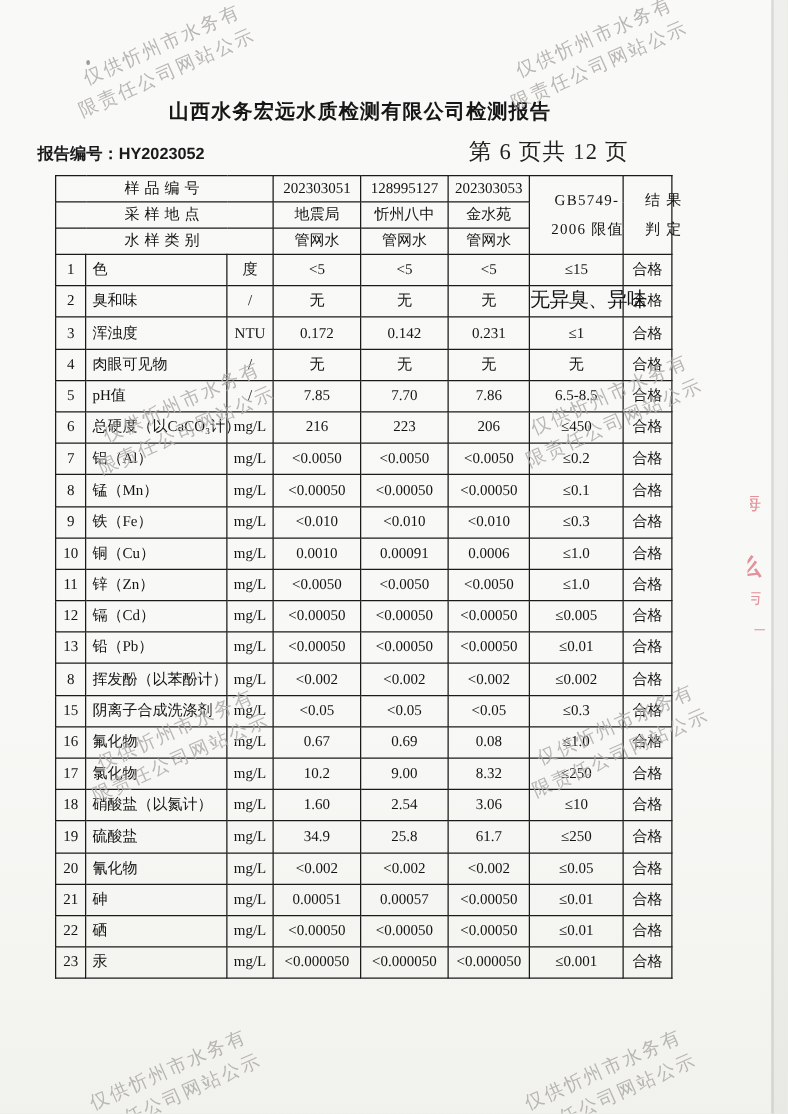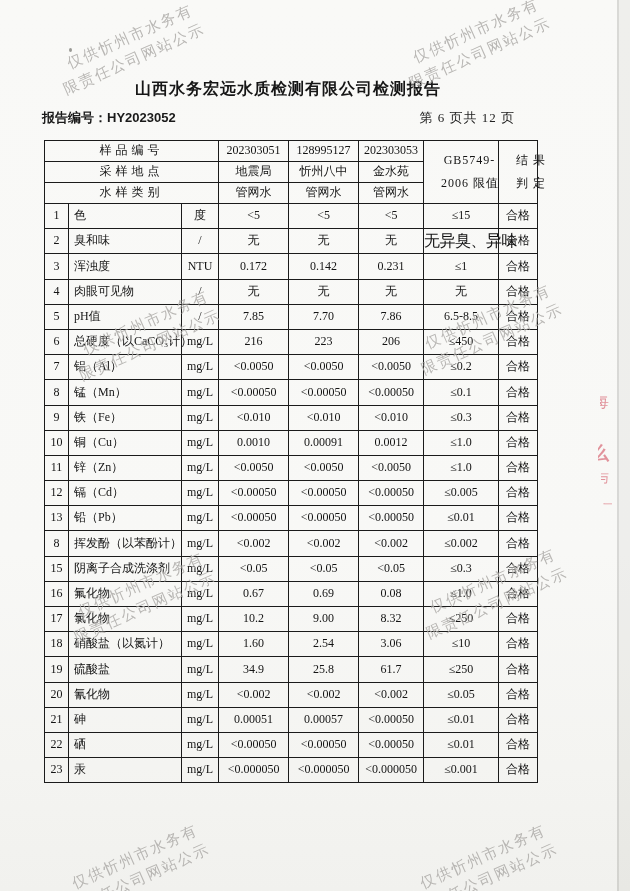--- a/index.html
+++ b/index.html
@@ -13,28 +13,28 @@
     background:linear-gradient(180deg,#f9f9f7 0%,#f8f8f6 62%,#f4f4f1 86%,#f1f1ee 100%);
     color:#1d1d1d;
   }
   .doc-title {
     position:absolute; top:79px; left:0; width:576px;
     text-align:center;
     font-family:"Liberation Sans","DejaVu Sans",sans-serif;
     font-weight:bold; font-size:16px; letter-spacing:1px; color:#161616;
   }
   .meta-row {
-    position:absolute; top:109px; left:42px; width:473px;
+    position:absolute; top:109px; left:30px; width:473px;
     display:flex; justify-content:space-between; align-items:baseline;
   }
   .report-no {
     font-family:"Liberation Sans","DejaVu Sans",sans-serif;
     font-weight:bold; font-size:13px; color:#1a1a1a;
   }
-  .page-indicator { font-size:13px; letter-spacing:1px; color:#222; }
+  .page-indicator { font-size:18px; letter-spacing:1px; color:#222; }
 
   table.results {
     position:absolute; left:44px; top:140px; width:493px;
     border-collapse:collapse; table-layout:fixed;
     font-size:12px; color:#141414;
   }
   table.results td {
     border:1px solid #1b1b1b;
     text-align:center; vertical-align:middle;
     padding:0; line-height:1.15;
@@ -215,21 +215,21 @@
           <td>&lt;0.010</td>
           <td>≤0.3</td>
           <td>合格</td>
         </tr>
         <tr>
           <td>10</td>
           <td class="name-cell">铜（Cu）</td>
           <td>mg/L</td>
           <td>0.0010</td>
           <td>0.00091</td>
-          <td>0.0012</td>
+          <td>0.0006</td>
           <td>≤1.0</td>
           <td>合格</td>
         </tr>
         <tr>
           <td>11</td>
           <td class="name-cell">锌（Zn）</td>
           <td>mg/L</td>
           <td>&lt;0.0050</td>
           <td>&lt;0.0050</td>
           <td>&lt;0.0050</td>

